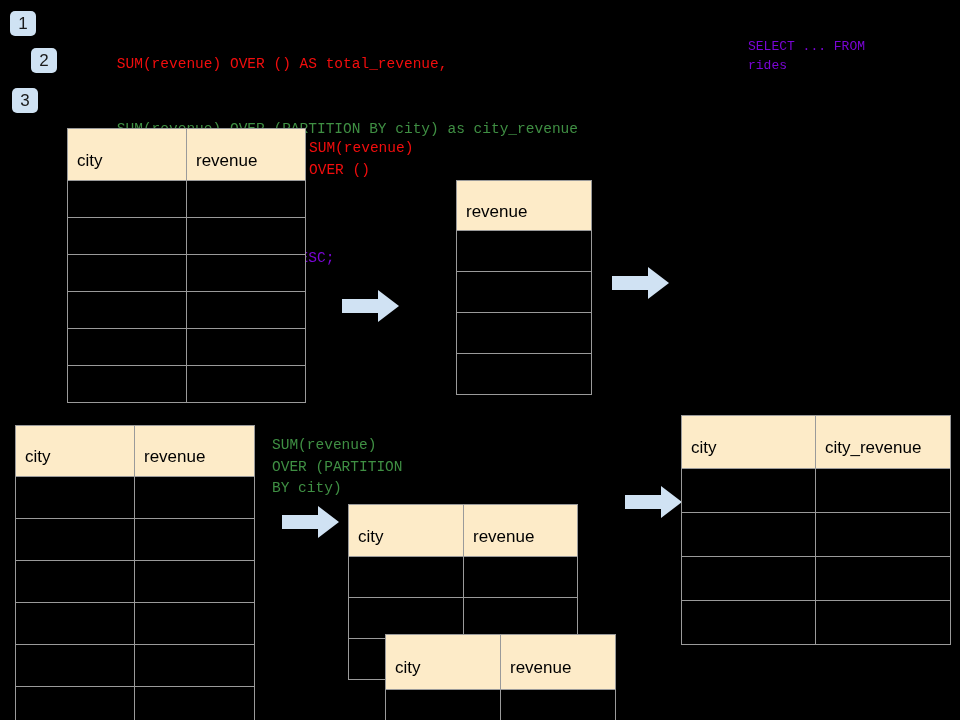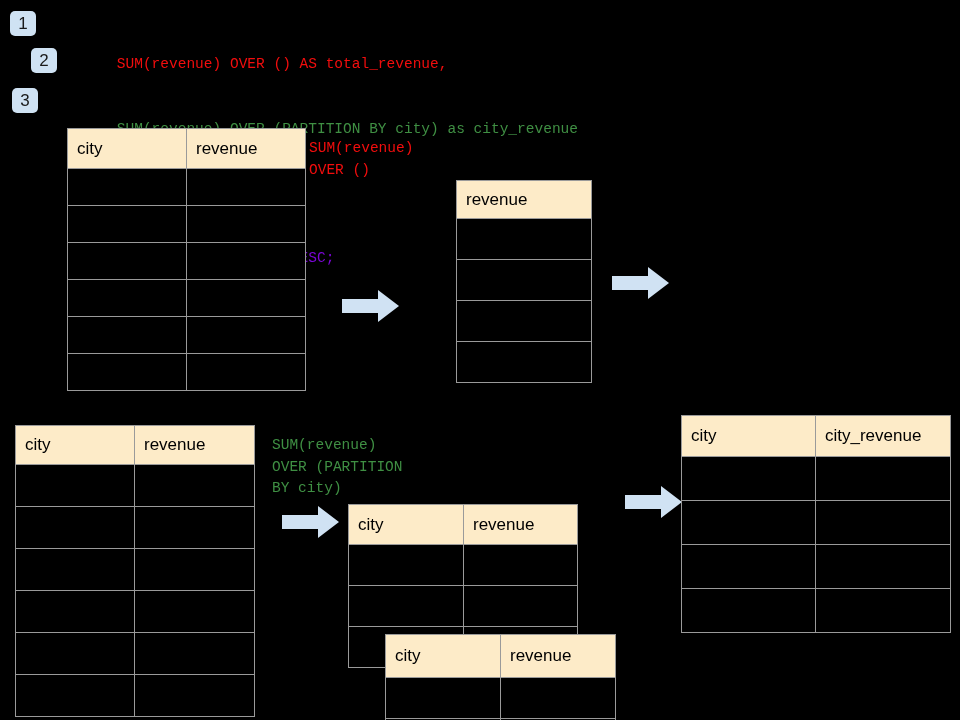--- a/index.html
+++ b/index.html
@@ -70,21 +70,21 @@
     border: 1px solid #9a9a9a;
     padding: 0;
     background: #000000;
   }
   .tbl td.hd {
     background: #fdebc8;
     color: #000000;
     font-family: "Liberation Sans", sans-serif;
     font-size: 17px;
     text-align: left;
-    padding: 0 0 0 9px;
+    padding: 12px 0 0 9px;
     border-color: #9a9a9a;
   }
 
   
   .arrow {
     position: absolute;
     width: 57px;
     height: 34px;
   }
 </style>
@@ -97,20 +97,22 @@
   <div class="badge" style="left:31px; top:48px;">2</div>
   <div class="badge" style="left:12px; top:88px;">3</div>
 
   <div class="code" style="left:82px; top:11px;">
     <span class="ln c-red">    SUM(revenue) OVER () AS total_revenue,</span>
     <span class="ln c-green">    SUM(revenue) OVER (PARTITION BY city) as city_revenue</span>
     <span class="ln c-purple">  FROM rides</span>
     <span class="ln c-purple">  ORDER by city_revenue DESC;</span>
   </div>
 
+  <div class="annot annot-purple" style="left:748px; top:37px;">SELECT ... FROM
+rides</div>
 
   <div class="annot annot-red" style="left:309px; top:138px;">SUM(revenue)
 OVER ()</div>
 
   <div class="annot annot-green" style="left:272px; top:435px;">SUM(revenue)
 OVER (PARTITION
 BY city)</div>
 
   <table class="tbl" style="left:67px; top:128px; width:238px;">
     <colgroup>

